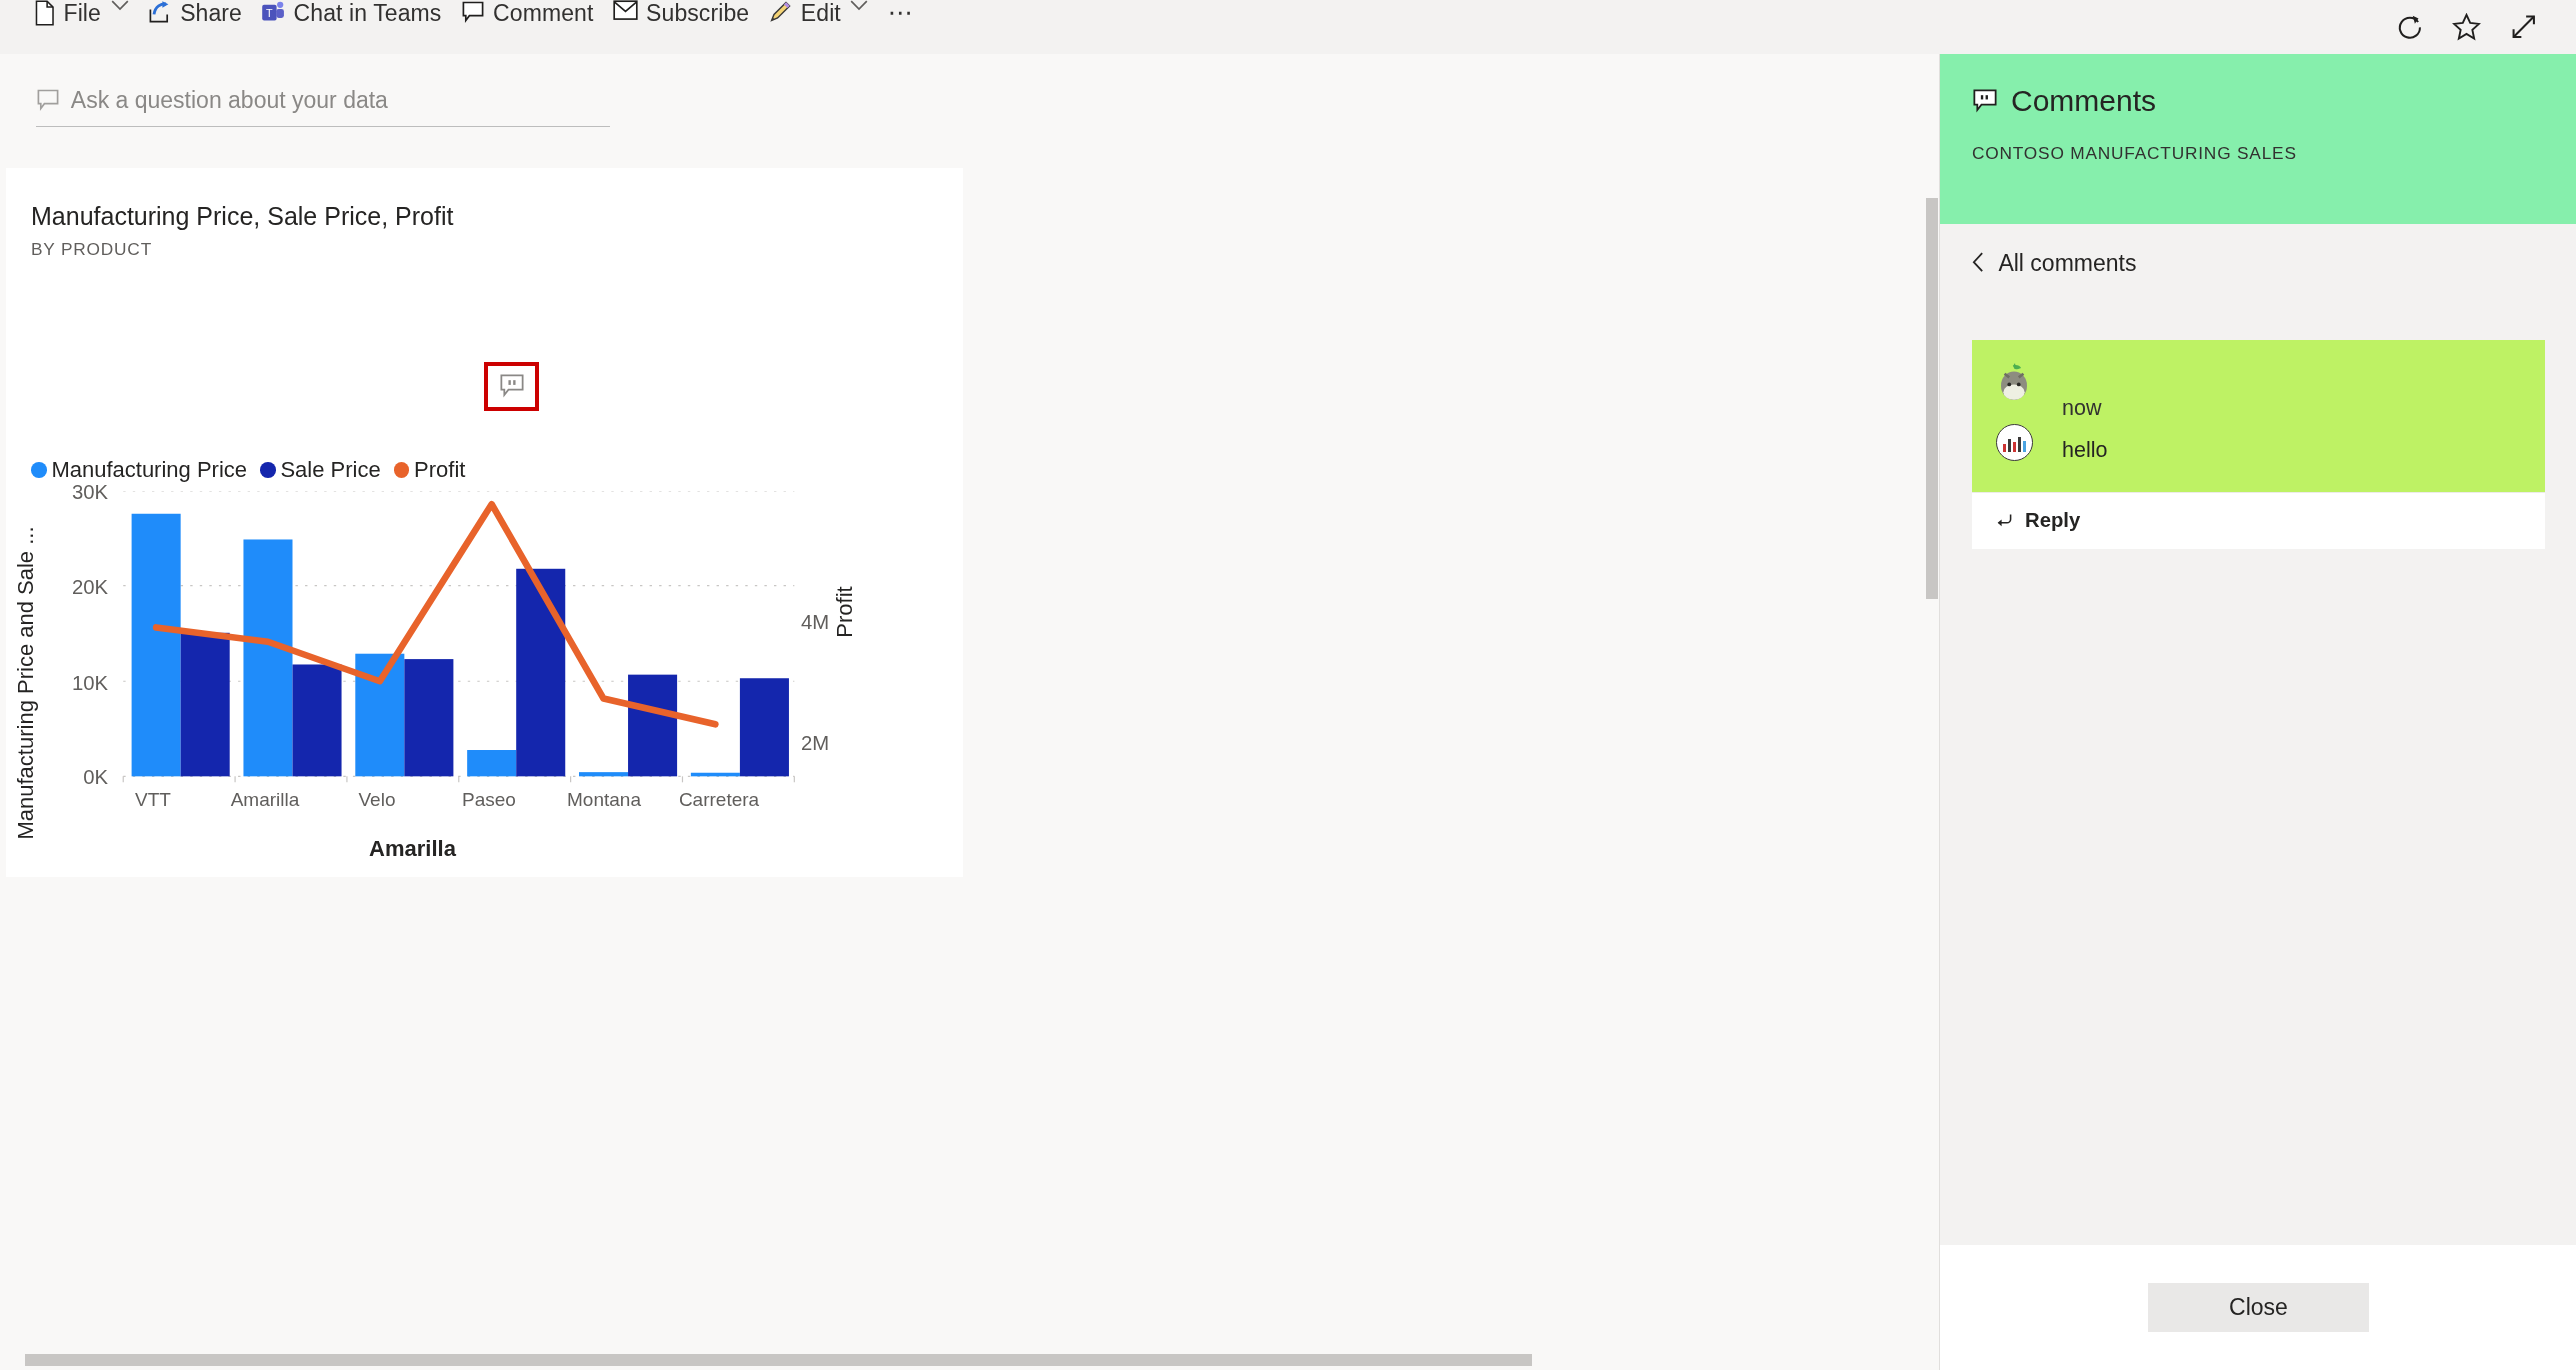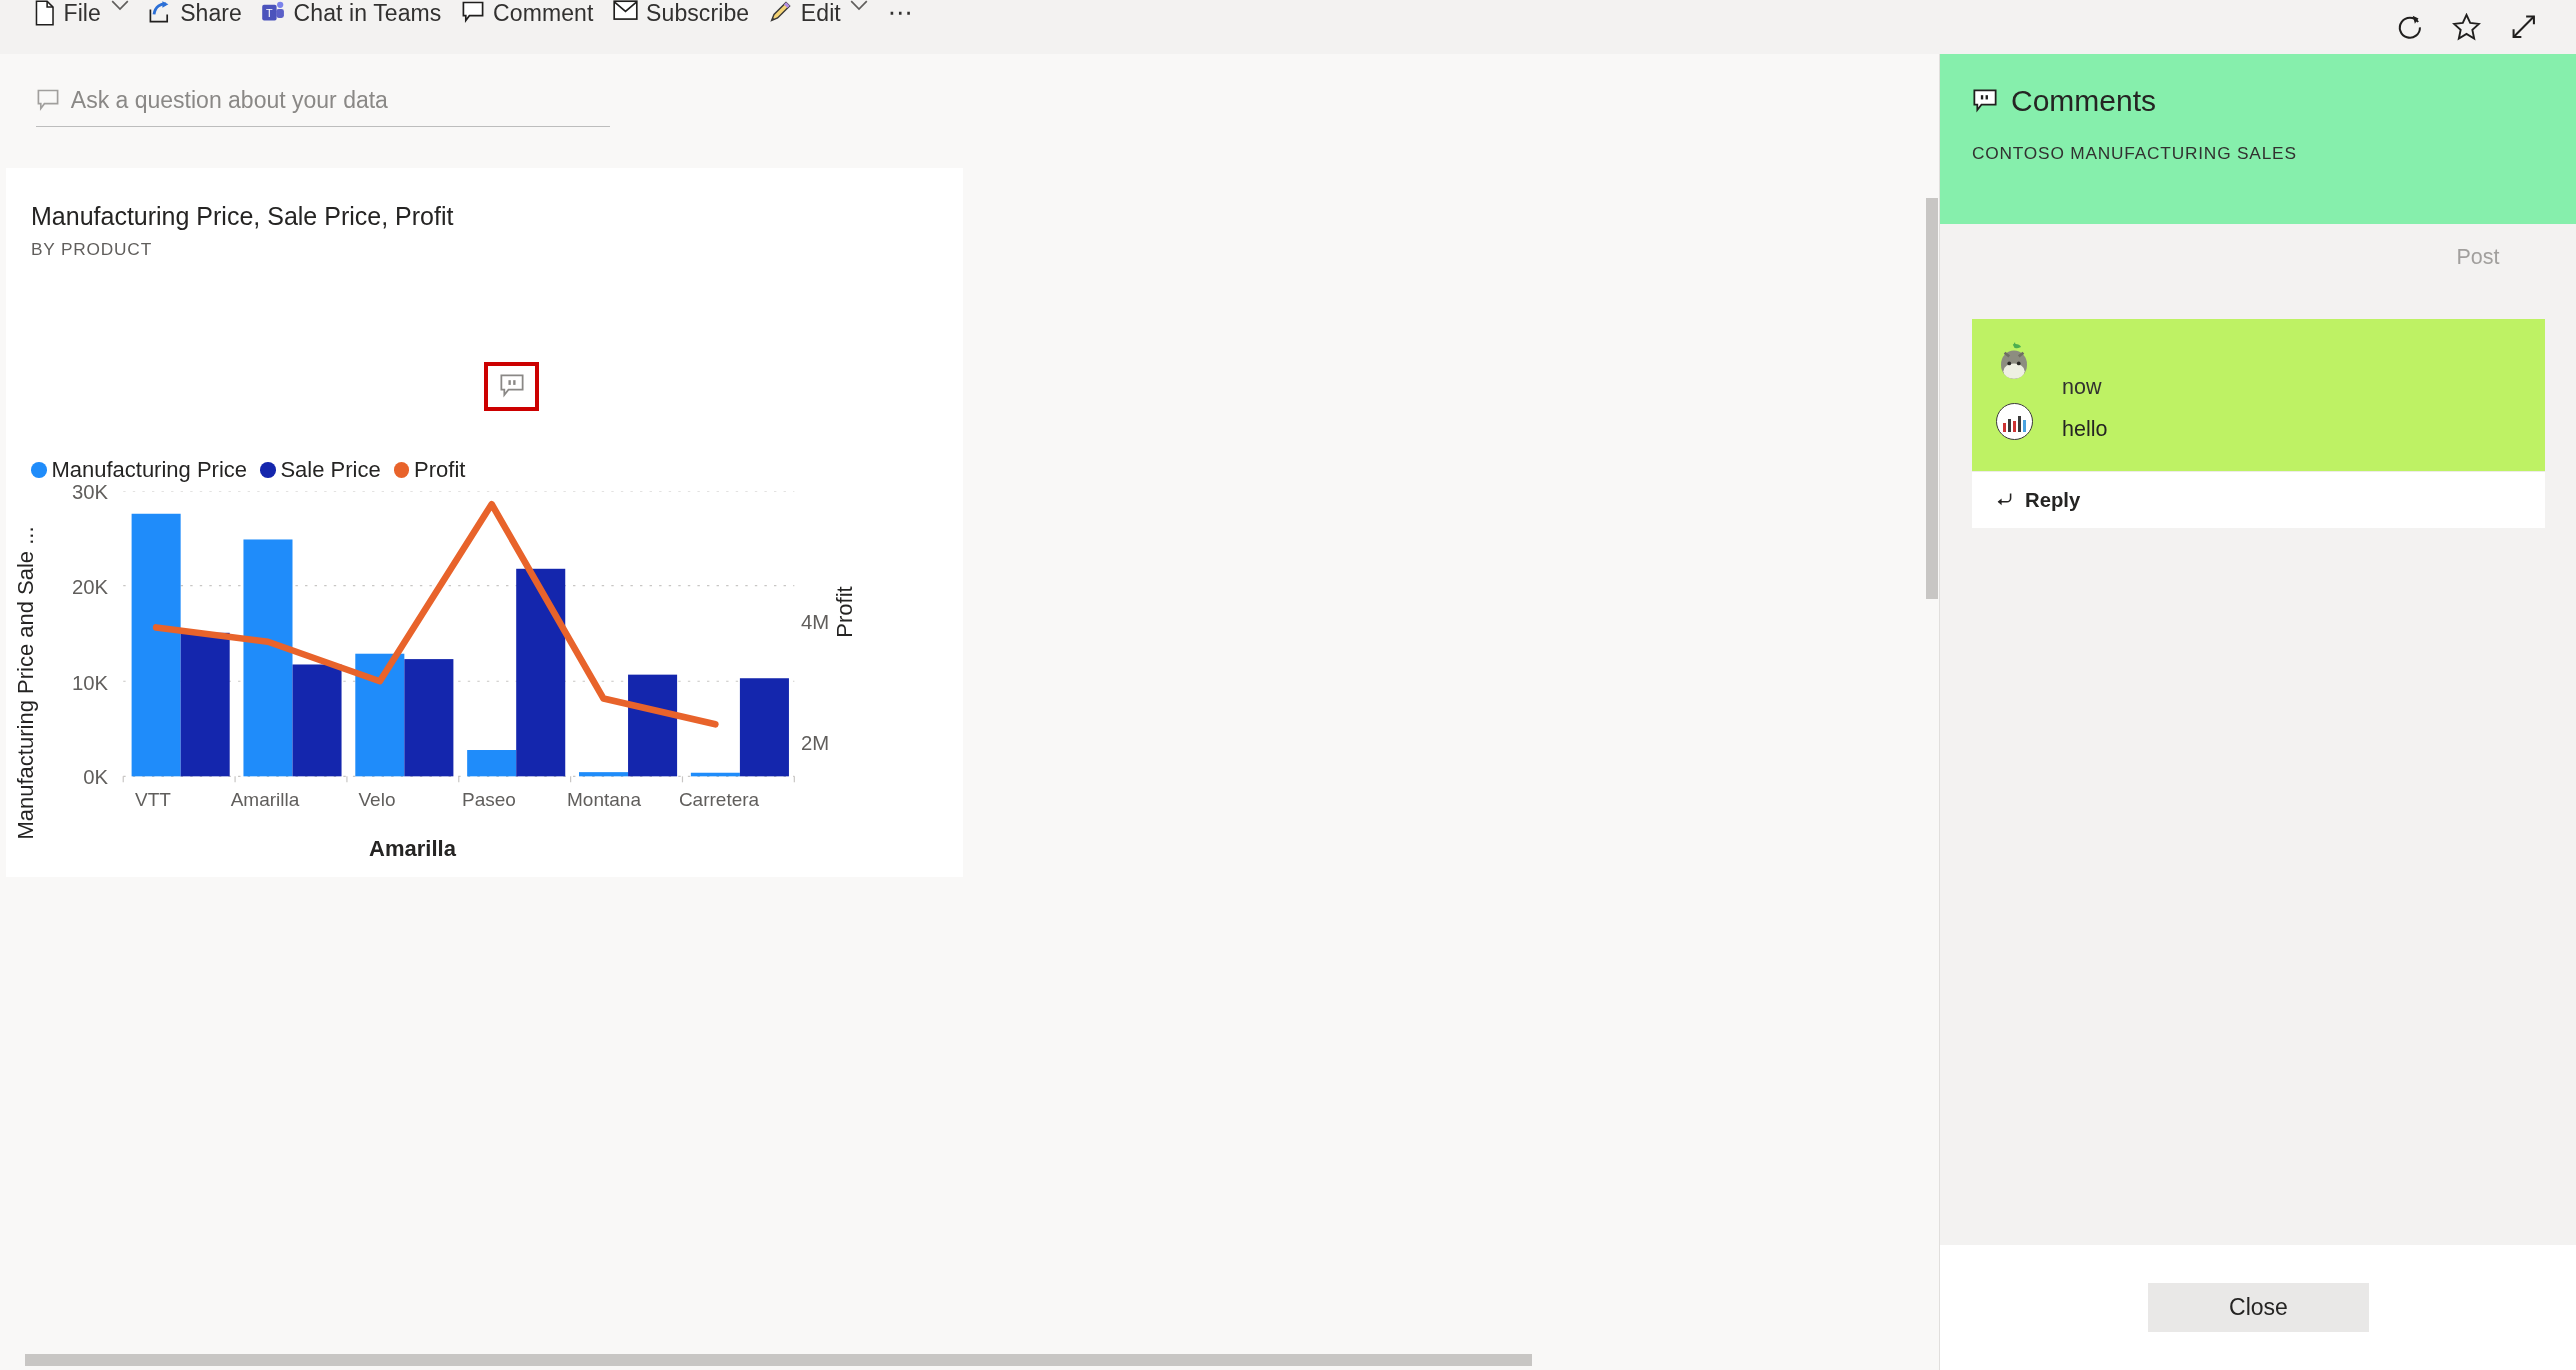--- a/index.html
+++ b/index.html
@@ -461,24 +461,29 @@
             <rect x="11.5" y="6" width="2" height="3.6" fill="#201f1e"></rect>
           </svg>
       </span>
       <span class="panel-title">Comments</span>
     </div>
     <div class="panel-report">CONTOSO MANUFACTURING SALES</div>
   </div>
 
   <div class="panel-body">
 
-
-    <div class="newbox-footer" style="padding-right:32px;">
-      <button class="post-btn">Post</button>
-    </div>
+    <div class="all-comments">
+      <span>
+        <svg width="12" height="20.3" viewBox="0 0 10 17">
+            <path d="M8.5 1L1.5 8.5 8.5 16" fill="none" stroke="#252423" stroke-width="1.5"></path>
+          </svg>
+      </span>
+      <span class="all-comments-label">All comments</span>
+    </div>
+
 
     <div class="comment-card">
       <div class="comment-inner">
         <span class="avatar">
           <svg width="36" height="39" viewBox="0 0 30 33">
             <ellipse cx="15" cy="20" rx="11" ry="12" fill="#8d8d80"></ellipse>
             <ellipse cx="15" cy="25.5" rx="9" ry="6.5" fill="#eef0e2"></ellipse>
             <path d="M7 10l4 3M23 10l-4 3" stroke="#6f6f63" stroke-width="2.2"></path>
             <path d="M14 3c3-1 6 0 7 2-2 1-4 1.2-5.5 1z" fill="#4caf50"></path>
             <path d="M15 4.5c-.6-1.4-.2-2.6.8-3.4.6 1.3.5 2.6-.3 3.6z" fill="#4caf50"></path>

